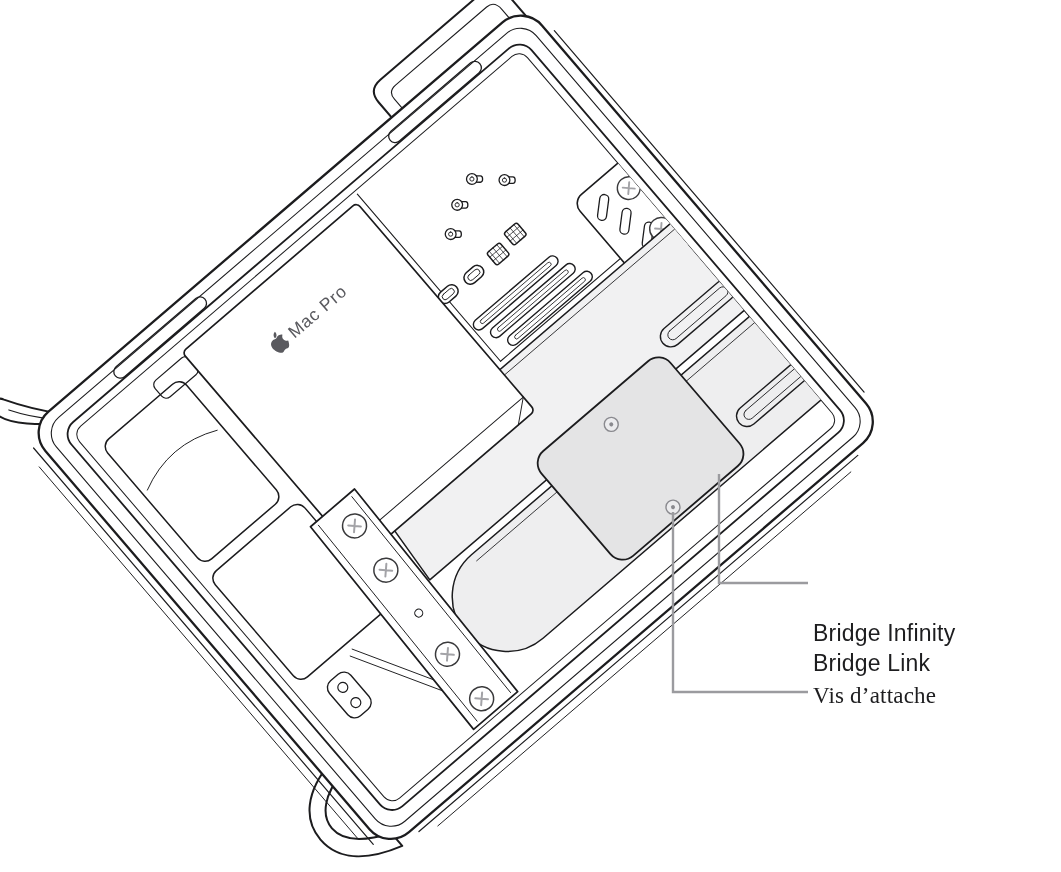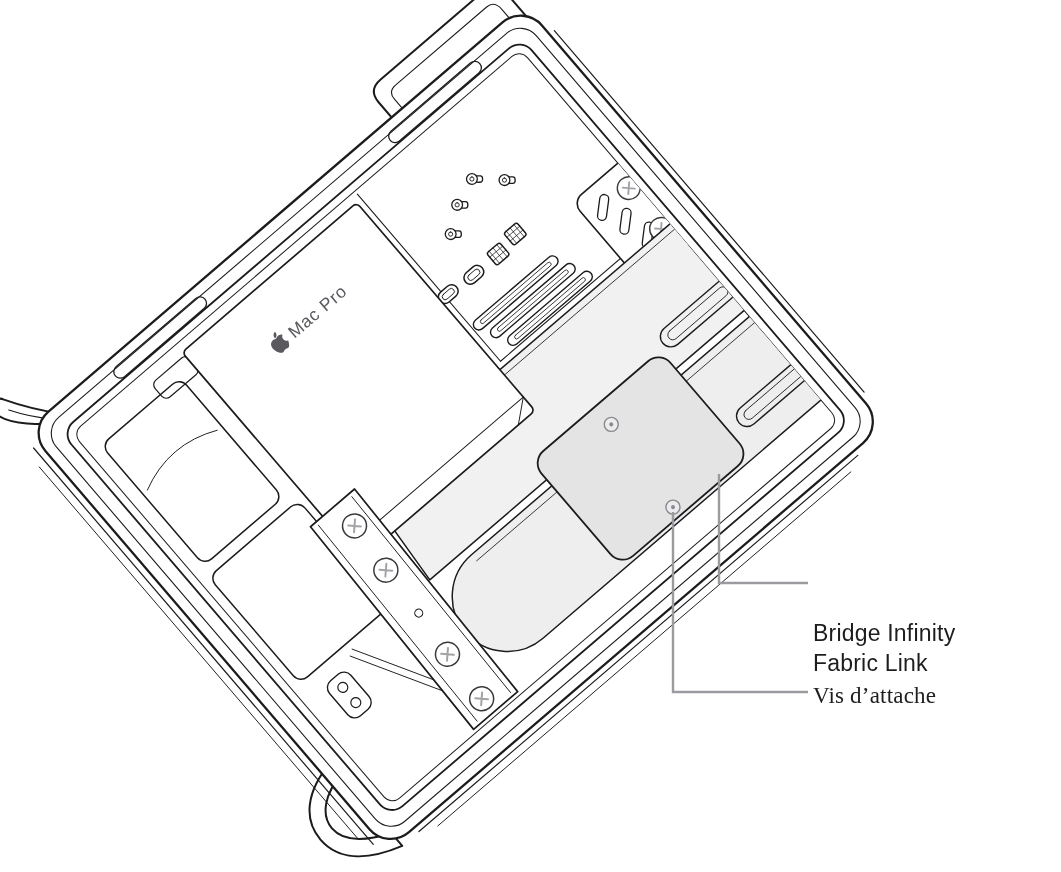--- a/index.html
+++ b/index.html
@@ -170,18 +170,18 @@
       </g>
     </g>
   </g>
 
   <path d="M719,474 L719,583 L808,583" fill="none" stroke="#9b9b9f" stroke-width="2.4" stroke-linecap="butt" stroke-linejoin="miter"></path>
   <path d="M673,512 L673,692 L808,692" fill="none" stroke="#9b9b9f" stroke-width="2.4" stroke-linecap="butt" stroke-linejoin="miter"></path>
 </svg>
 
 <div class="callout" style="left:813px;top:574px;margin-top:44px;">
   <div>Bridge Infinity</div>
-  <div>Fabric Link</div>
+  <div>Bridge Link</div>
 </div>
 <div class="callout" style="left:813px;top:681px;font-family:Liberation Serif, serif;">
   <div>Vis d’attache</div>
 </div>
 </div>
 
 </body></html>

